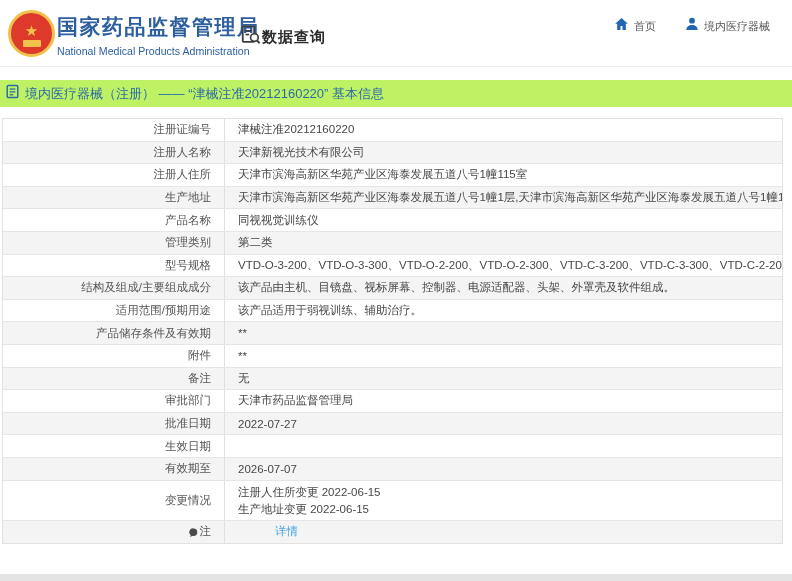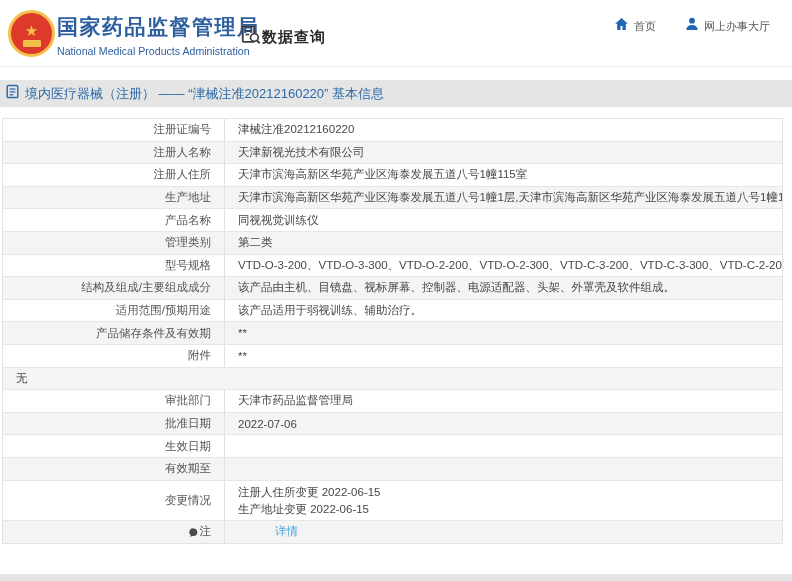--- a/index.html
+++ b/index.html
@@ -25,21 +25,21 @@
   .agency{position:absolute;left:57px;top:13px;}
   .agency .cn{font-size:21px;font-weight:bold;color:var(--brand);letter-spacing:1.5px;white-space:nowrap;}
   .agency .en{font-size:10.6px;color:var(--brand);margin-top:4px;white-space:nowrap;}
   .dataquery{position:absolute;left:240px;top:24px;display:flex;align-items:center;cursor:pointer;}
   .dataquery .txt{font-size:15px;font-weight:bold;color:#2b2b2b;letter-spacing:1px;}
   .topnav{position:absolute;right:22px;top:16px;display:flex;gap:28px;}
   .navitem{display:flex;flex-direction:row;align-items:center;gap:4px;cursor:pointer;}
   .navitem .lbl{font-size:11px;color:#555;white-space:nowrap;}
 
   
-  .crumbbar{position:absolute;top:80px;left:0;width:792px;height:27px;background:#e5e5e5;
+  .crumbbar{position:absolute;top:80px;left:0;width:792px;height:27px;background:#bef264;
             display:flex;align-items:center;padding-left:6px;}
   .crumbbar .ctext{font-size:13px;color:#2c6aa8;margin-left:6px;white-space:nowrap;}
 
   
   .dtable{position:absolute;top:118px;left:2px;width:781px;border:1px solid #e2e2e2;background:#a3a3a3;}
   .trow{display:flex;min-height:22.6px;border-bottom:1px solid #e6e6e6;background:#fff;}
   .trow:last-child{border-bottom:none;}
   .trow:nth-child(even){background:#f4f4f4;}
   .trow.tall{min-height:40px;}
   .tlabel{width:222px;flex:0 0 222px;border-right:1px solid #e0e0e0;display:flex;
@@ -93,21 +93,21 @@
         </span>
         <span class="lbl">首页</span>
       </div>
       <div class="navitem">
         <span>
           <svg width="16" height="16" viewBox="0 0 24 24">
             <circle cx="12" cy="7" r="4.4" fill="#2166b1"></circle>
             <path d="M3.5 21c0-5 4-7.4 8.5-7.4s8.5 2.4 8.5 7.4z" fill="#2166b1"></path>
           </svg>
         </span>
-        <span class="lbl">网上办事大厅</span>
+        <span class="lbl">境内医疗器械</span>
       </div>
     </div>
   </div>
 
   <div class="crumbbar">
     <span>
       <svg width="13" height="15" viewBox="0 0 16 18">
         <rect x="1.5" y="1.5" width="13" height="15" rx="1.5" fill="none" stroke="#2c6aa8" stroke-width="1.8"></rect>
         <line x1="4.5" y1="6" x2="11.5" y2="6" stroke="#2c6aa8" stroke-width="1.6"></line>
         <line x1="4.5" y1="9.5" x2="11.5" y2="9.5" stroke="#2c6aa8" stroke-width="1.6"></line>
@@ -157,36 +157,38 @@
       </div>
     <div class="trow">
         <div class="tlabel">产品储存条件及有效期</div>
         <div class="tvalue">**</div>
       </div>
     <div class="trow">
         <div class="tlabel">附件</div>
         <div class="tvalue">**</div>
       </div>
     <div class="trow">
+        <div class="tlabel">备注</div>
         <div class="tvalue">无</div>
       </div>
     <div class="trow">
         <div class="tlabel">审批部门</div>
         <div class="tvalue">天津市药品监督管理局</div>
       </div>
     <div class="trow">
         <div class="tlabel">批准日期</div>
-        <div class="tvalue">2022-07-06</div>
+        <div class="tvalue">2022-07-27</div>
       </div>
     <div class="trow">
         <div class="tlabel">生效日期</div>
         <div class="tvalue"></div>
       </div>
     <div class="trow">
         <div class="tlabel">有效期至</div>
+        <div class="tvalue">2026-07-07</div>
       </div>
 
     <div class="trow tall">
       <div class="tlabel">变更情况</div>
       <div class="tvalue multi">
         <div>注册人住所变更 2022-06-15</div>
         <div>生产地址变更 2022-06-15</div>
       </div>
     </div>
 

